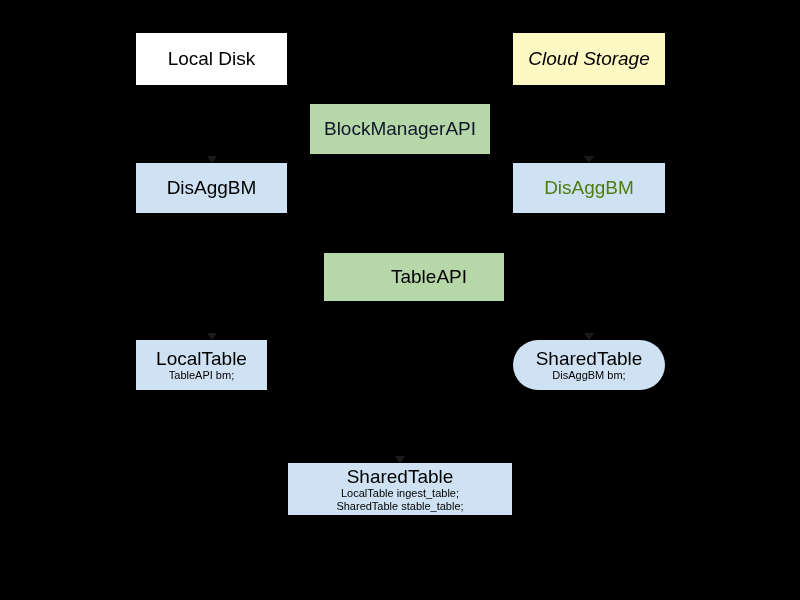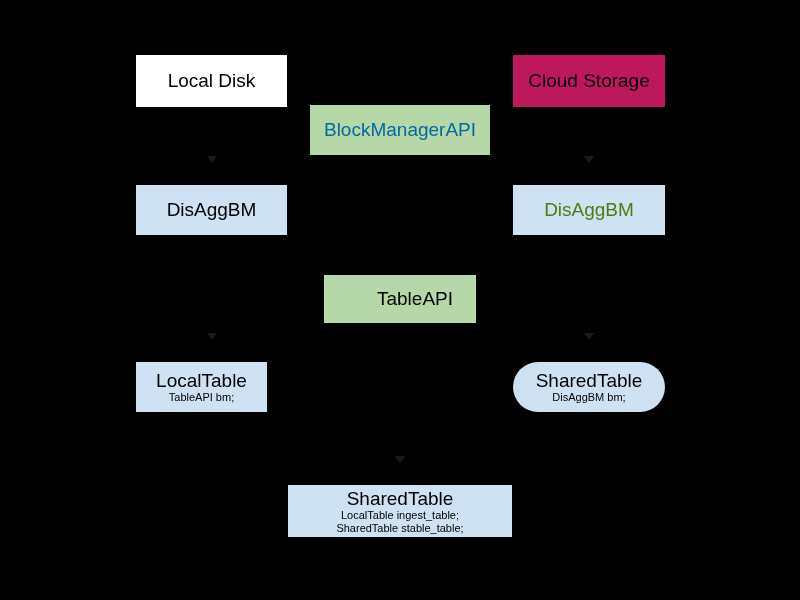--- a/index.html
+++ b/index.html
@@ -18,21 +18,20 @@
   .node {
     position: absolute;
     box-sizing: border-box;
     display: flex;
     flex-direction: column;
     align-items: center;
     justify-content: center;
     text-align: center;
     color: #000000;
     line-height: 1.12;
-    margin-top: 22px;
   }
   .node .title {
     font-size: 19px;
     white-space: nowrap;
   }
   .node .sub {
     font-size: 11px;
     white-space: nowrap;
   }
 
@@ -109,33 +108,33 @@
         <div class="edge edge-line-h" style="left: 400px; top: 425.5px; width: 189px;"></div>
         <div class="edge edge-line-v" style="left: 399px; top: 426.5px; height: 36.5px;"></div>
         <div class="arrowhead arrow-down" style="left: 395px; top: 456px;"></div>
       </div>
     </div>
 
   <div id="node-layer">
       <div class="node" style="left: 136px; top: 33px; width: 151px; height: 52px; background: rgb(255, 255, 255); color: rgb(0, 0, 0);">
         <div class="title">Local Disk</div>
       </div>
-      <div class="node" style="left: 513px; top: 33px; width: 152px; height: 52px; background: #be185d; color: rgb(0, 0, 0);">
+      <div class="node" style="left: 513px; top: 33px; width: 152px; height: 52px; background: #fef9c3; color: rgb(0, 0, 0); font-style: italic;">
         <div class="title">Cloud Storage</div>
       </div>
-      <div class="node" style="left: 310px; top: 83px; width: 180px; height: 50px; background: rgb(182, 215, 168); color: #0369a1;">
+      <div class="node" style="left: 310px; top: 104px; width: 180px; height: 50px; background: rgb(182, 215, 168); color: #0f172a;">
         <div class="title">BlockManagerAPI</div>
       </div>
       <div class="node" style="left: 136px; top: 163px; width: 151px; height: 50px; background: rgb(207, 226, 243); color: rgb(0, 0, 0);">
         <div class="title">DisAggBM</div>
       </div>
       <div class="node" style="left: 513px; top: 163px; width: 152px; height: 50px; background: rgb(207, 226, 243); color: #4d7c0f;">
         <div class="title">DisAggBM</div>
       </div>
-      <div class="node" style="left: 324px; top: 253px; width: 152px; height: 48px; background: rgb(182, 215, 168); color: rgb(0, 0, 0); padding-left: 30px;">
+      <div class="node" style="left: 324px; top: 253px; width: 180px; height: 48px; background: rgb(182, 215, 168); color: rgb(0, 0, 0); padding-left: 30px;">
         <div class="title">TableAPI</div>
       </div>
       <div class="node" style="left: 136px; top: 340px; width: 131px; height: 50px; background: rgb(207, 226, 243); color: rgb(0, 0, 0);">
         <div class="title">LocalTable</div>
         <div class="sub">TableAPI bm;</div>
       </div>
       <div class="node" style="left: 513px; top: 340px; width: 152px; height: 50px; background: rgb(207, 226, 243); color: rgb(0, 0, 0); border-radius: 25px;">
         <div class="title">SharedTable</div>
         <div class="sub">DisAggBM bm;</div>
       </div>

